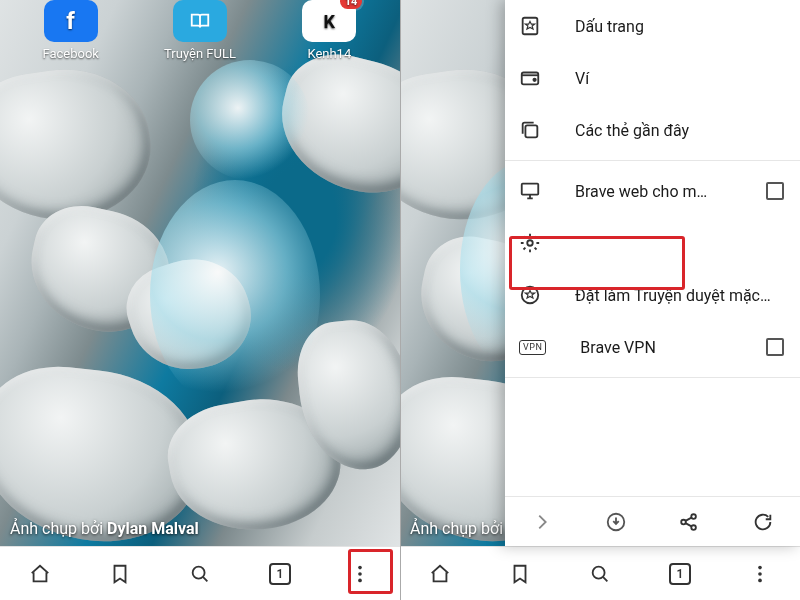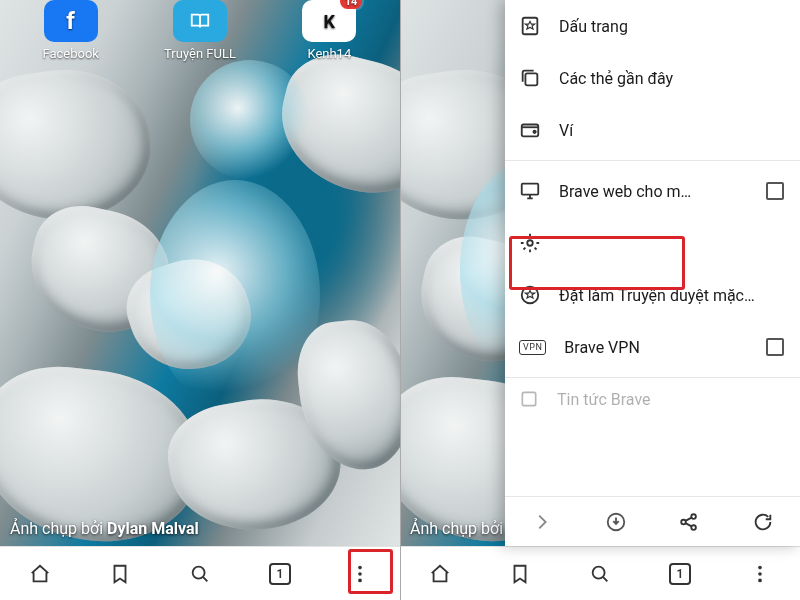--- a/index.html
+++ b/index.html
@@ -131,21 +131,21 @@
     z-index:6;
     display:flex; flex-direction:column;
   }
   .menu-scroll { flex:1; overflow:hidden; }
   .menu-row {
     display:flex; align-items:center;
     height:52px;
     padding:0 16px 0 14px;
     color:#1b1b1b;
     font-size:16px;
-    gap:18px;
+    gap:34px;
     position:relative;
   }
   .menu-row .lbl { flex:1; white-space:nowrap; overflow:hidden; text-overflow:ellipsis;}
   .menu-row .cbox {
     width:18px;height:18px;border:2px solid #555;border-radius:2px;flex:none;
   }
   .sep { height:1px; background:#e6e6e6; margin:4px 0;}
   .vpn-badge {
     border:1.5px solid #333;border-radius:3px;
     font-size:9px;font-weight:400;letter-spacing:.5px;
@@ -258,33 +258,33 @@
     <div class="menu-scroll">
       <div class="menu-row">
         <svg class="ic" viewBox="0 0 24 24" fill="none" stroke="#333" stroke-width="2">
             <rect x="4" y="3" width="16" height="18" rx="2"></rect>
             <path d="m12 7 1.5 3H17l-2.7 2 1 3.3L12 13.5 8.7 15.3l1-3.3L7 10h3.5z" stroke-width="1.3"></path>
           </svg>
         <span class="lbl">Dấu trang</span>
       </div>
       <div class="menu-row">
         <svg class="ic" viewBox="0 0 24 24" fill="none" stroke="#333" stroke-width="2">
-            <rect x="7" y="7" width="13" height="13" rx="2"></rect>
-            <path d="M4 16V6a2 2 0 0 1 2-2h10"></path>
-          </svg>
-        <span class="lbl">Các thẻ gần đây</span>
-      </div>
-      <div class="menu-row">
-        <svg class="ic" viewBox="0 0 24 24" fill="none" stroke="#333" stroke-width="2">
             <rect x="3" y="6" width="18" height="13" rx="2"></rect>
             <path d="M3 9h18"></path>
             <circle cx="17" cy="14" r="1.3" fill="#333"></circle>
           </svg>
         <span class="lbl">Ví</span>
       </div>
+      <div class="menu-row">
+        <svg class="ic" viewBox="0 0 24 24" fill="none" stroke="#333" stroke-width="2">
+            <rect x="7" y="7" width="13" height="13" rx="2"></rect>
+            <path d="M4 16V6a2 2 0 0 1 2-2h10"></path>
+          </svg>
+        <span class="lbl">Các thẻ gần đây</span>
+      </div>
       <div class="sep"></div>
       <div class="menu-row">
         <svg class="ic" viewBox="0 0 24 24" fill="none" stroke="#333" stroke-width="2">
             <rect x="3" y="4" width="18" height="12" rx="1"></rect>
             <path d="M9 20h6M12 16v4"></path>
           </svg>
         <span class="lbl">Brave web cho m…</span>
         <span class="cbox"></span>
       </div>
       <div class="menu-row">
@@ -299,26 +299,20 @@
             <path d="m12 7 1.4 3H17l-2.8 2 1 3.3L12 13.6l-3.2 1.7 1-3.3L7 10h3.6z" stroke-width="1.3"></path>
           </svg>
         <span class="lbl">Đặt làm Truyện duyệt mặc…</span>
       </div>
       <div class="menu-row">
         <span class="vpn-badge">VPN</span>
         <span class="lbl">Brave VPN</span>
         <span class="cbox"></span>
       </div>
       <div class="sep"></div>
-      <div class="menu-row" style="opacity:.35;height:34px">
-        <svg class="ic20" viewBox="0 0 24 24" fill="none" stroke="#333" stroke-width="2">
-            <rect x="4" y="4" width="16" height="16" rx="2"></rect>
-          </svg>
-        <span class="lbl">Tin tức Brave</span>
-      </div>
     </div>
     <div class="sheet-bottom">
       <div class="sb">
         <svg class="ic" viewBox="0 0 24 24" fill="none" stroke="#888" stroke-width="2">
             <path d="M9 5l7 7-7 7"></path>
           </svg>
       </div>
       <div class="sb">
         <svg class="ic" viewBox="0 0 24 24" fill="none" stroke="#555" stroke-width="2">
             <circle cx="12" cy="12" r="9"></circle>

